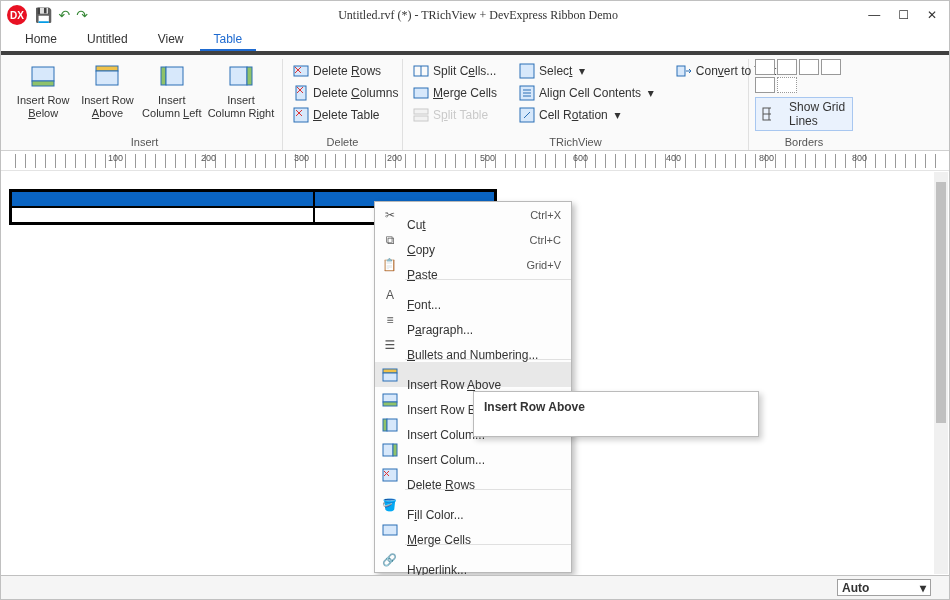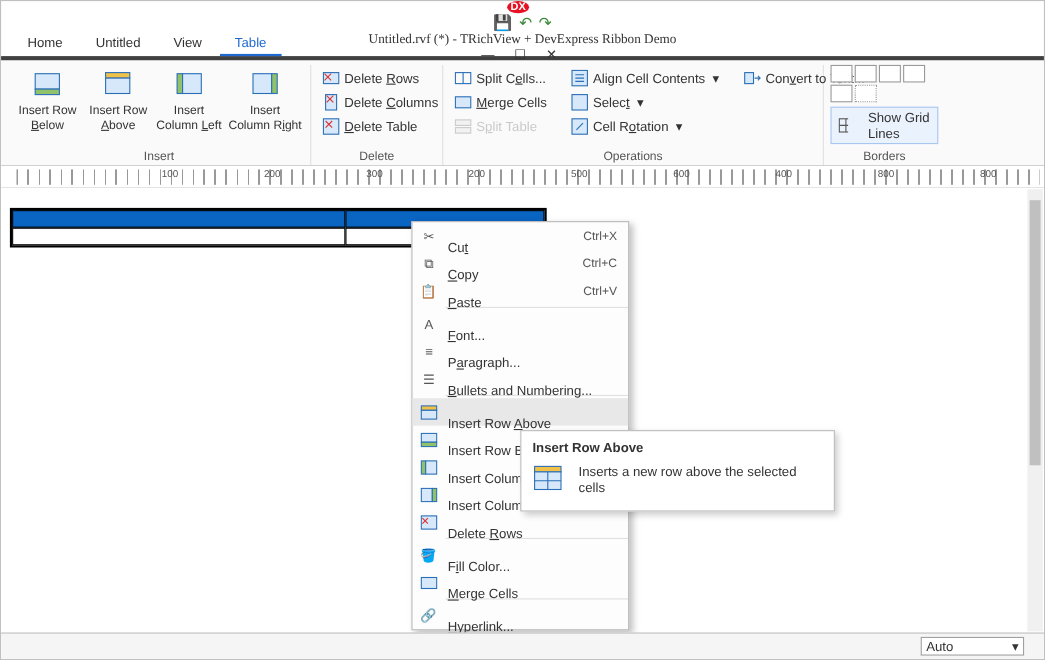--- a/index.html
+++ b/index.html
@@ -1,19 +1,19 @@
 <!DOCTYPE html>
 <html><head>
 <meta charset="utf-8">
 <style>
   * { box-sizing: border-box; margin: 0; padding: 0; font-family: "Segoe UI", Tahoma, sans-serif; }
   body { width: 950px; height: 600px; background: #fff; border:1px solid #c0c0c0; position: relative; overflow: hidden; font-size: 12px; color: #333; }
 
   
-  .titlebar { height: 28px; display:flex; align-items:center; padding: 0 6px; flex-direction: column; }
+  .titlebar { height: 28px; display:flex; align-items:center; padding: 0 6px; }
   .titlebar .app-icon { width:20px; height:20px; border-radius:50%; background:#e81123; display:flex; align-items:center; justify-content:center; color:#fff; font-weight:bold; font-size:10px; margin-right:8px; }
   .titlebar .qat { display:flex; align-items:center; gap:6px; }
   .titlebar .qat span { font-size:14px; color:#555; }
   .titlebar .title { flex:1; text-align:center; font-size:12px; color:#333;font-family:Liberation Serif, serif; }
   .titlebar .win-btns { display:flex; gap:18px; padding-right:6px; }
   .titlebar .win-btns span { font-size:12px; color:#333; cursor:default; }
 
   
   .tabs { display:flex; height:26px; align-items:flex-end; border-bottom:4px solid #404040; padding:0 10px; gap:2px; }
   .tab { padding: 4px 14px 3px; font-size:12px; color:#333; border-bottom:2px solid transparent; }
@@ -34,21 +34,21 @@
   .borders-grid { display:flex; flex-direction:column; gap:2px; }
   .borders-row { display:flex; gap:2px; }
   .bcell { width:20px; height:16px; border:1px solid #999; background:#fff; }
   .gridlines-btn { display:flex; align-items:center; gap:18px; padding:2px 6px; border:1px solid #a8c7f0; background:#eaf2fd; font-size:12px; margin-top:2px; }
 
   
   .ruler { height:20px; background:#fff; display:flex; align-items:center; padding:0 4px; font-size:9px; color:#555; border-bottom:1px solid #e4e4e4; position:relative; }
   .ruler .ticks { flex:1; height:14px; position:relative; background:
     repeating-linear-gradient(to right, #999 0, #999 1px, transparent 1px, transparent 10px); }
   .ruler .labels { position:absolute; left:14px; right:4px; top:2px; display:flex; font-size:9px; }
-  .ruler .labels span { width:100px;text-align:center; }
+  .ruler .labels span { width:100px; }
 
   
   .canvas { position:relative; height:430px; background:#fff; padding:18px 8px 8px; overflow:hidden; }
   .doc-table { border:2px solid #000; width:488px; }
   .doc-table .trow { display:flex; }
   .doc-table .tcell { border:1px solid #000; height:16px; }
   .doc-table .trow:first-child .tcell { background:#0a64c2; }
   .doc-table .trow .tcell:nth-child(1){width:305px;}
   .doc-table .trow .tcell:nth-child(2){width:183px;}
 
@@ -61,21 +61,21 @@
   .ctx .sep { height:1px; background:#e0e0e0; margin:2px 0 2px 30px; }
   .ctx .item.hover { background:#e8e8e8; }
 
   
   .tip { position:absolute; left:472px; top:390px; width:286px; background:#fff; border:1px solid #bbb; box-shadow:3px 3px 6px rgba(0,0,0,0.2); padding:8px 10px 14px; }
   .tip .tip-title { font-weight:bold; font-size:12px; margin-bottom:8px; }
   .tip .tip-body { display:flex; gap:12px; align-items:flex-start; }
   .tip .tip-body .ticon { width:30px; height:26px; flex:none; }
 
   
-  .statusbar { position:absolute; bottom:0; left:0; right:0; height:24px; border-top:1px solid #c0c0c0; background:#f5f5f5; display:flex; align-items:center; justify-content:flex-end; padding:0 18px; }
+  .statusbar { position:absolute; bottom:0; left:0; right:0; height:24px; border-top:1px solid #c0c0c0; background:#f5f5f5; display:flex; align-items:center; justify-content:flex-end; padding:0 18px;font-weight:bold; }
   .zoom-sel { width:94px; border:1px solid #a0a0a0; height:17px; background:#fff; display:flex; align-items:center; justify-content:space-between; padding:0 4px; font-size:12px; }
 
   .scrollbar-v { position:absolute; right:1px; top:171px; bottom:25px; width:14px; background:#f0f0f0; }
   .scrollbar-v .thumb { background:#c0c0c0; height:60%; margin:10px 2px 0; }
   u.mn { text-decoration:underline; }
 </style>
 </head>
 <body>
 
 <div class="titlebar">
@@ -189,51 +189,51 @@
               <rect x="1" y="2" width="14" height="5" fill="#eee" stroke="#aaa"></rect>
               <rect x="1" y="9" width="14" height="5" fill="#eee" stroke="#aaa"></rect>
             </svg>
             <span>S<u class="mn">p</u>lit Table</span>
           </div>
       </div>
       <div class="small-stack">
         <div class="small-btn">
             <svg width="16" height="16">
               <rect x="1" y="1" width="14" height="14" fill="#d7e8fb" stroke="#2a6fb5"></rect>
+            </svg>
+            <span>Selec<u class="mn">t</u> &nbsp;▾</span>
+          </div>
+        <div class="small-btn">
+            <svg width="16" height="16">
+              <rect x="1" y="1" width="14" height="14" fill="#d7e8fb" stroke="#2a6fb5"></rect>
               <line x1="4" y1="5" x2="12" y2="5" stroke="#2a6fb5"></line>
               <line x1="4" y1="8" x2="12" y2="8" stroke="#2a6fb5"></line>
               <line x1="4" y1="11" x2="12" y2="11" stroke="#2a6fb5"></line>
             </svg>
             <span>Ali<u class="mn">g</u>n Cell Contents &nbsp;▾</span>
           </div>
         <div class="small-btn">
             <svg width="16" height="16">
               <rect x="1" y="1" width="14" height="14" fill="#d7e8fb" stroke="#2a6fb5"></rect>
-            </svg>
-            <span>Selec<u class="mn">t</u> &nbsp;▾</span>
-          </div>
-        <div class="small-btn">
-            <svg width="16" height="16">
-              <rect x="1" y="1" width="14" height="14" fill="#d7e8fb" stroke="#2a6fb5"></rect>
               <path d="M5 11 L11 5" stroke="#2a6fb5"></path>
             </svg>
             <span>Cell R<u class="mn">o</u>tation &nbsp;▾</span>
           </div>
       </div>
       <div class="small-stack">
         <div class="small-btn">
             <svg width="16" height="16">
               <rect x="1" y="3" width="8" height="10" fill="#d7e8fb" stroke="#2a6fb5"></rect>
               <path d="M10 8 L15 8 M13 6 L15 8 L13 10" fill="none" stroke="#2a6fb5"></path>
             </svg>
             <span>Con<u class="mn">v</u>ert to Text...</span>
           </div>
       </div>
     </div>
-    <div class="group-label">Operations</div>
+    <div class="group-label">TRichView</div>
   </div>
 
   <div class="group" style="width:110px">
     <div class="group-controls">
       <div class="borders-grid">
         <div class="borders-row">
             <div class="bcell"></div>
             <div class="bcell"></div>
             <div class="bcell"></div>
             <div class="bcell"></div>
@@ -293,21 +293,21 @@
       <span class="sc">Ctrl+X</span>
     </div>
   <div class="item">
       <span class="ico">⧉</span>
       <span class="lbl"><u class="mn">C</u>opy</span>
       <span class="sc">Ctrl+C</span>
     </div>
   <div class="item">
       <span class="ico">📋</span>
       <span class="lbl"><u class="mn">P</u>aste</span>
-      <span class="sc">Ctrl+V</span>
+      <span class="sc">Grid+V</span>
     </div>
   <div class="sep"></div>
   <div class="item">
       <span class="ico">A</span>
       <span class="lbl"><u class="mn">F</u>ont...</span>
     </div>
   <div class="item">
       <span class="ico">≡</span>
       <span class="lbl">P<u class="mn">a</u>ragraph...</span>
     </div>
@@ -377,29 +377,20 @@
     </div>
   <div class="sep"></div>
   <div class="item">
       <span class="ico">🔗</span>
       <span class="lbl"><u class="mn">H</u>yperlink...</span>
     </div>
 </div>
 
 <div class="tip">
   <div class="tip-title">Insert Row Above</div>
-  <div class="tip-body">
-    <svg class="ticon" width="30" height="26">
-        <rect x="2" y="2" width="24" height="5" fill="#f0c24a" stroke="#2a6fb5"></rect>
-        <rect x="2" y="7" width="24" height="16" fill="#d7e8fb" stroke="#2a6fb5"></rect>
-        <line x1="2" y1="15" x2="26" y2="15" stroke="#2a6fb5"></line>
-        <line x1="14" y1="7" x2="14" y2="23" stroke="#2a6fb5"></line>
-      </svg>
-    <div>Inserts a new row above the selected cells</div>
-  </div>
 </div>
 
 <div class="scrollbar-v">
     <div class="thumb"></div>
   </div>
 
 <div class="statusbar">
   <div class="zoom-sel">
     <span>Auto</span>
       <span>▾</span>

